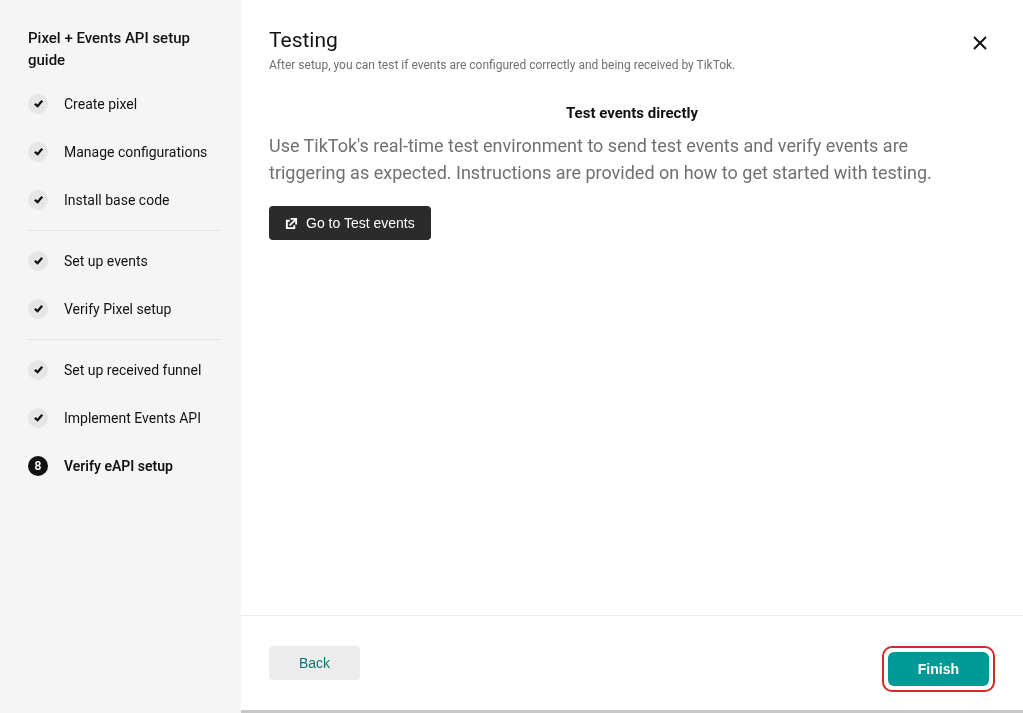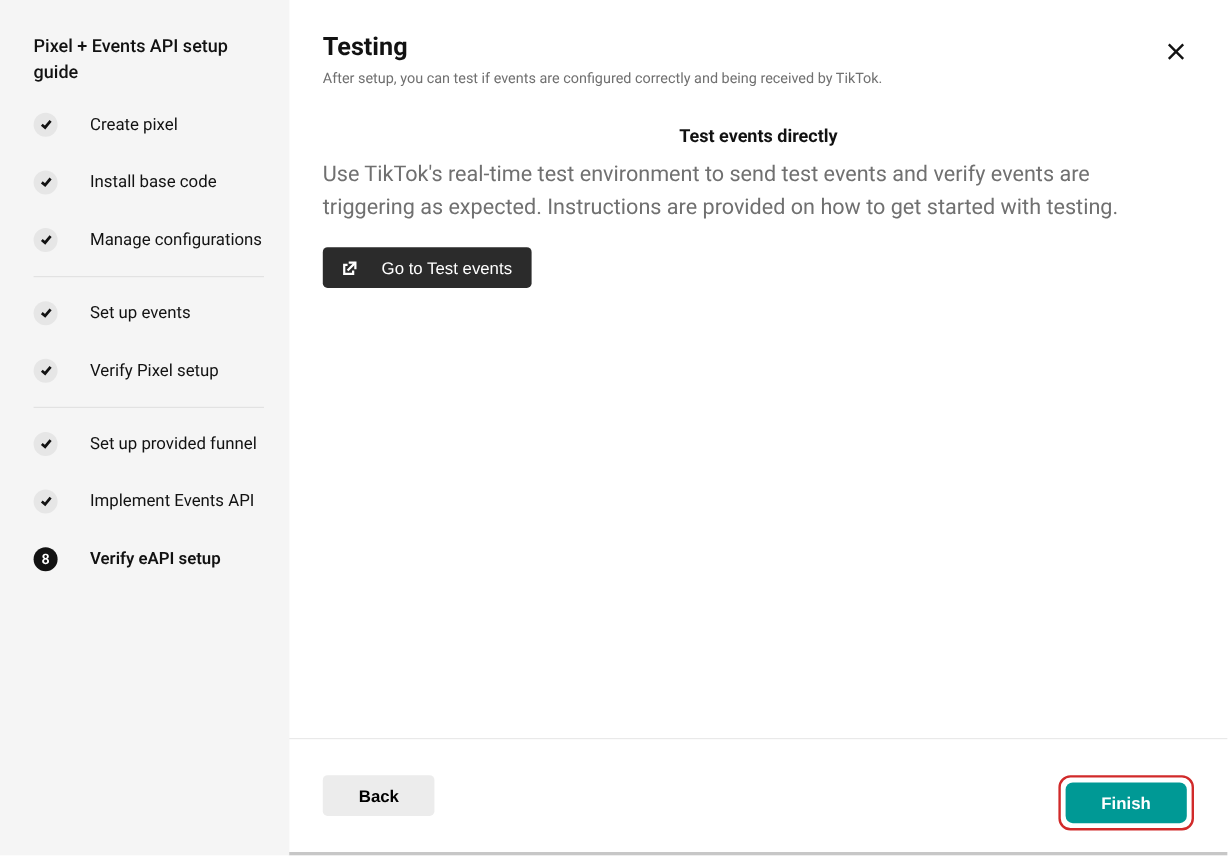--- a/index.html
+++ b/index.html
@@ -28,21 +28,21 @@
       line-height: 1.45;
       margin-bottom: 8px;
     }
     .step-list {
       list-style: none;
     }
     .step-item {
       display: flex;
       align-items: center;
       padding: 14px 0;
-      gap: 27px;
+      gap: 16px;
       cursor: pointer;
     }
     .step-icon-wrap {
       width: 20px;
       height: 20px;
       border-radius: 50%;
       background: #e6e6e6;
       display: flex;
       align-items: center;
       justify-content: center;
@@ -93,21 +93,21 @@
       padding: 4px;
     }
     .close-btn svg {
       width: 18px;
       height: 18px;
       stroke: #121212;
       stroke-width: 2;
     }
     .page-title {
       font-size: 21px;
-      font-weight: 700;
+      font-weight: 400;
       color: #121212;
       margin-bottom: 6px;
     }
     .page-subtitle {
       font-size: 12px;
       color: #707070;
       margin-bottom: 32px;
     }
     .section-title {
       font-size: 15px;
@@ -119,21 +119,21 @@
     .section-body {
       font-size: 18px;
       color: #707070;
       line-height: 1.5;
       margin-bottom: 20px;
       max-width: 720px;
     }
     .action-btn {
       display: inline-flex;
       align-items: center;
-      gap: 20px;
+      gap: 8px;
       background: #2b2b2b;
       color: #fff;
       border: none;
       border-radius: 4px;
       padding: 9px 16px;
       font-size: 14px;
       font-weight: 500;
       cursor: pointer;
     }
     .action-btn svg {
@@ -149,23 +149,22 @@
       display: flex;
       justify-content: space-between;
       align-items: center;
     }
     .back-btn {
       background: #ececec;
       border: none;
       border-radius: 4px;
       padding: 9px 30px;
       font-size: 14px;
-      color: #000000;
-      cursor: pointer;
-      font-weight: bold;
+      color: #0f766e;
+      cursor: pointer;
     }
     .finish-wrap {
       border: 2px solid #d12a2a;
       border-radius: 10px;
       padding: 4px;
       margin-top: 12px;
     }
     .finish-btn {
       background: #009995;
       border: none;
@@ -195,30 +194,30 @@
           </svg>
       </span>
       <span class="step-label">Create pixel</span>
     </li>
     <li class="step-item">
       <span class="step-icon-wrap">
         <svg viewBox="0 0 12 12">
             <path d="M2 6.5 L5 9 L10 3"></path>
           </svg>
       </span>
+      <span class="step-label">Manage configurations</span>
+    </li>
+    <li class="step-item">
+      <span class="step-icon-wrap">
+        <svg viewBox="0 0 12 12">
+            <path d="M2 6.5 L5 9 L10 3"></path>
+          </svg>
+      </span>
       <span class="step-label">Install base code</span>
     </li>
-    <li class="step-item">
-      <span class="step-icon-wrap">
-        <svg viewBox="0 0 12 12">
-            <path d="M2 6.5 L5 9 L10 3"></path>
-          </svg>
-      </span>
-      <span class="step-label">Manage configurations</span>
-    </li>
     <hr class="step-divider">
 
     <li class="step-item">
       <span class="step-icon-wrap">
         <svg viewBox="0 0 12 12">
             <path d="M2 6.5 L5 9 L10 3"></path>
           </svg>
       </span>
       <span class="step-label">Set up events</span>
     </li>
@@ -231,21 +230,21 @@
       <span class="step-label">Verify Pixel setup</span>
     </li>
     <hr class="step-divider">
 
     <li class="step-item">
       <span class="step-icon-wrap">
         <svg viewBox="0 0 12 12">
             <path d="M2 6.5 L5 9 L10 3"></path>
           </svg>
       </span>
-      <span class="step-label">Set up provided funnel</span>
+      <span class="step-label">Set up received funnel</span>
     </li>
     <li class="step-item">
       <span class="step-icon-wrap">
         <svg viewBox="0 0 12 12">
             <path d="M2 6.5 L5 9 L10 3"></path>
           </svg>
       </span>
       <span class="step-label">Implement Events API</span>
     </li>
     <li class="step-item current">

